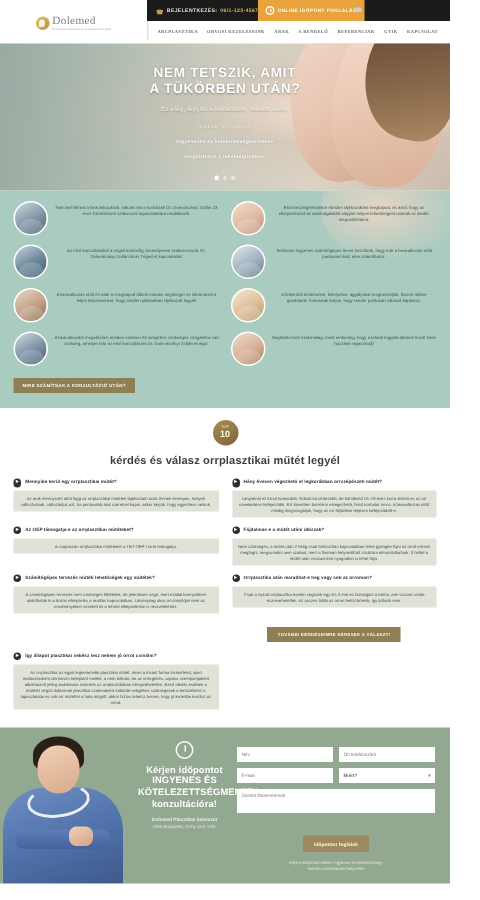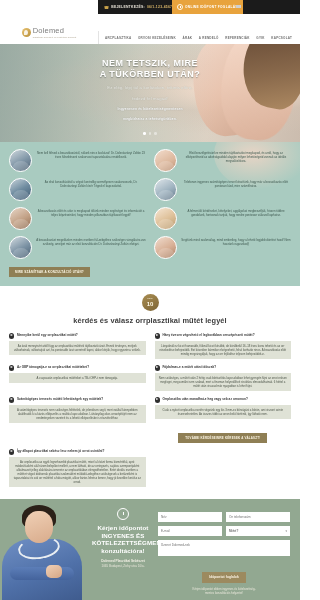--- a/index.html
+++ b/index.html
@@ -40,21 +40,21 @@
   .booking-btn .circ::after {
     content: ""; position: absolute; left: 2.2px; top: 1px;
     width: .6px; height: 1.9px; background: #fff;
   }
   .lang-flag {
     position: absolute; left: 236px; top: 4.5px;
     width: 5px; height: 3.6px; background: #cfcfcf;
   }
 
   
-  .navwrap { height: 30px; background: #ffffff; display: flex; align-items: flex-end; }
+  .navwrap { height: 15px; background: #ffffff; display: flex; align-items: flex-start; font-family: Liberation Serif, serif; }
   .logo-area {
     width: 98px; height: 13px; display: flex; align-items: center;
     justify-content: center; gap: 2px; position: relative; top: -5px;
   }
   .logo-mark {
     width: 9px; height: 9px; border-radius: 50%;
     background: linear-gradient(135deg,#e8c271,#b8903c);
     position: relative; flex: none;
   }
   .logo-mark::after {
@@ -336,21 +336,21 @@
       <span class="nav-item">KAPCSOLAT</span>
     </div>
   </div>
 
   <div class="hero">
     <div class="hero-face-b"></div>
     <div class="hero-face-a"></div>
     <div class="hair-a"></div>
     <div class="hero-shade"></div>
     <div class="hero-copy">
-      <div class="hero-h1">NEM TETSZIK, MIRE</div>
+      <div class="hero-h1">NEM TETSZIK, AMIT</div>
       <div class="hero-h1">A TÜKÖRBEN UTÁN?</div>
       <div class="hero-sub">Ez elég, lépj túl a korlátokon, tekints előre,</div>
       <div class="hero-sub">fedezd fel magad!</div>
       <div class="hero-note">Ingyenesen és kötelezettségmentesen</div>
       <div class="hero-note">megbízhatsz a tehetségünkben.</div>
     </div>
     <div class="hero-dots">
       <i class="on"></i>
       <i></i>
       <i></i>

